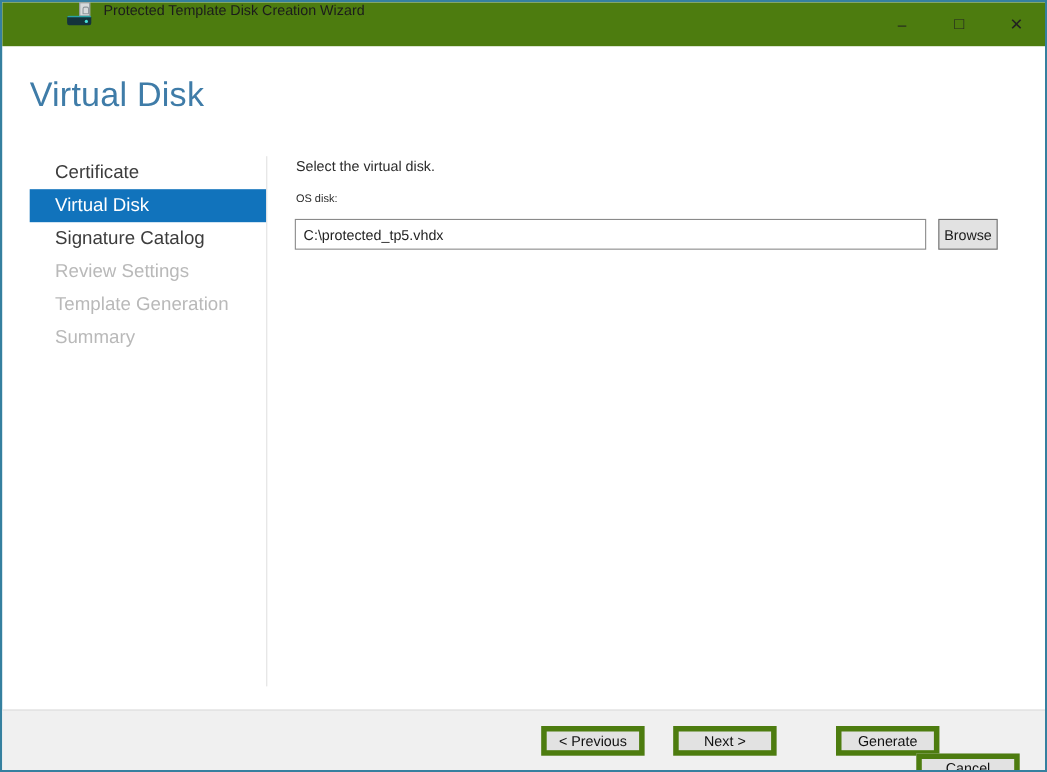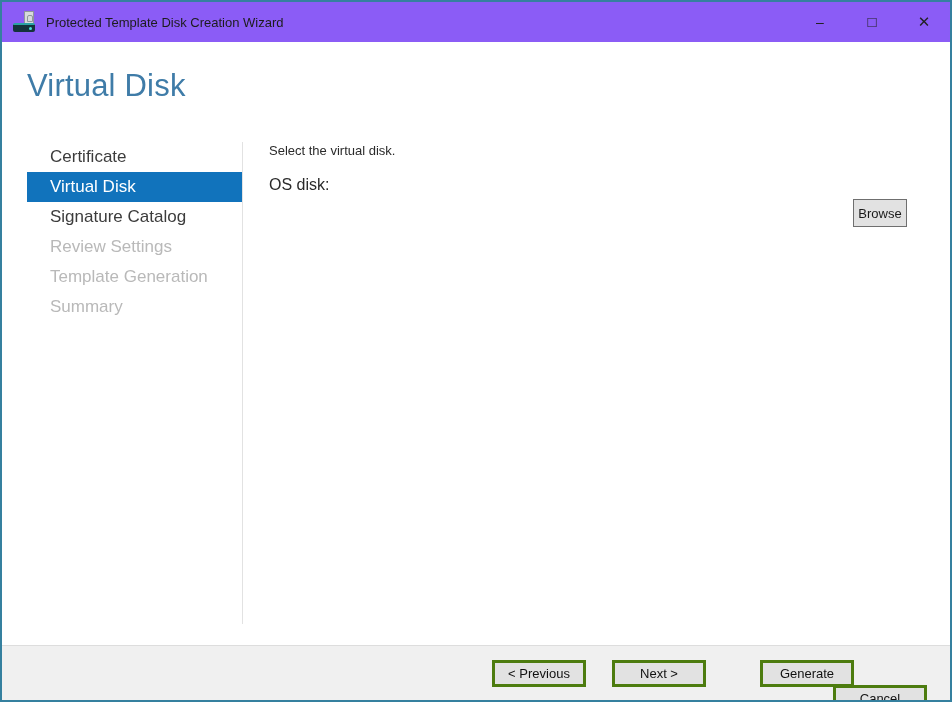--- a/index.html
+++ b/index.html
@@ -13,23 +13,24 @@
     border: 2px solid #35809f;
     box-shadow: 0 0 0 1px #122a36;
     overflow: hidden;
   }
 
   
   .titlebar {
     position: absolute;
     top: 0; left: 0; right: 0;
     height: 40px;
-    background: #8b5cf6;
+    background: #4d7c0f;
     display: flex;
-    align-items: center;
+    align-items: flex-start;
+    padding-left: 48px;
   }
   .app-icon {
     width: 24px; height: 22px;
     margin-left: 11px;
     position: relative;
     flex: 0 0 auto;
   }
   .app-icon .doc {
     position: absolute;
     right: 3px; top: 0;
@@ -128,21 +129,21 @@
   
   .content-instruction {
     position: absolute;
     left: 267px; top: 141px;
     font-size: 13px;
     color: #2b2b2b;
   }
   .os-disk-label {
     position: absolute;
     left: 267px; top: 174px;
-    font-size: 16px;
+    font-size: 10px;
     color: #2b2b2b;
   }
   .os-disk-input {
     position: absolute;
     left: 266px; top: 197px;
     width: 574px; height: 28px;
     border: 1px solid #8a8a8a;
     background: #ffffff;
     font-family: "Liberation Sans", sans-serif;
     font-size: 13px;
@@ -169,21 +170,21 @@
     background: #f0f0f0;
     border-top: 1px solid #dddddd;
   }
   .footer .btn {
     position: absolute;
     top: 14px;
     width: 94px; height: 27px;
     font-family: "Liberation Sans", sans-serif;
     font-size: 13px;
     background: #e2e2e2;
-    border: 3px solid #4d7c0f;
+    border: 5px solid #4d7c0f;
     color: #111111;
   }
   .btn-previous { left: 490px; }
   .btn-next     { left: 610px; }
   .btn-generate {
     left: 718px;
     background: #f3f3f3;
     border: 1px solid #c8c8c8;
     color: #a2a2a2;
     margin-left: 40px;
@@ -221,20 +222,21 @@
     <div class="side-item active">Virtual Disk</div>
     <div class="side-item">Signature Catalog</div>
     <div class="side-item disabled">Review Settings</div>
     <div class="side-item disabled">Template Generation</div>
     <div class="side-item disabled">Summary</div>
   </div>
   <div class="v-divider"></div>
 
   <div class="content-instruction">Select the virtual disk.</div>
   <div class="os-disk-label">OS disk:</div>
+  <input class="os-disk-input" type="text" value="C:\protected_tp5.vhdx" style="">
   <button class="browse-btn">Browse</button>
 
   <div class="footer">
     <button class="btn btn-previous">&lt; Previous</button>
     <button class="btn btn-next">Next &gt;</button>
     <button class="btn btn-generate" disabled="">Generate</button>
     <button class="btn btn-cancel">Cancel</button>
   </div>
 
 </div>

